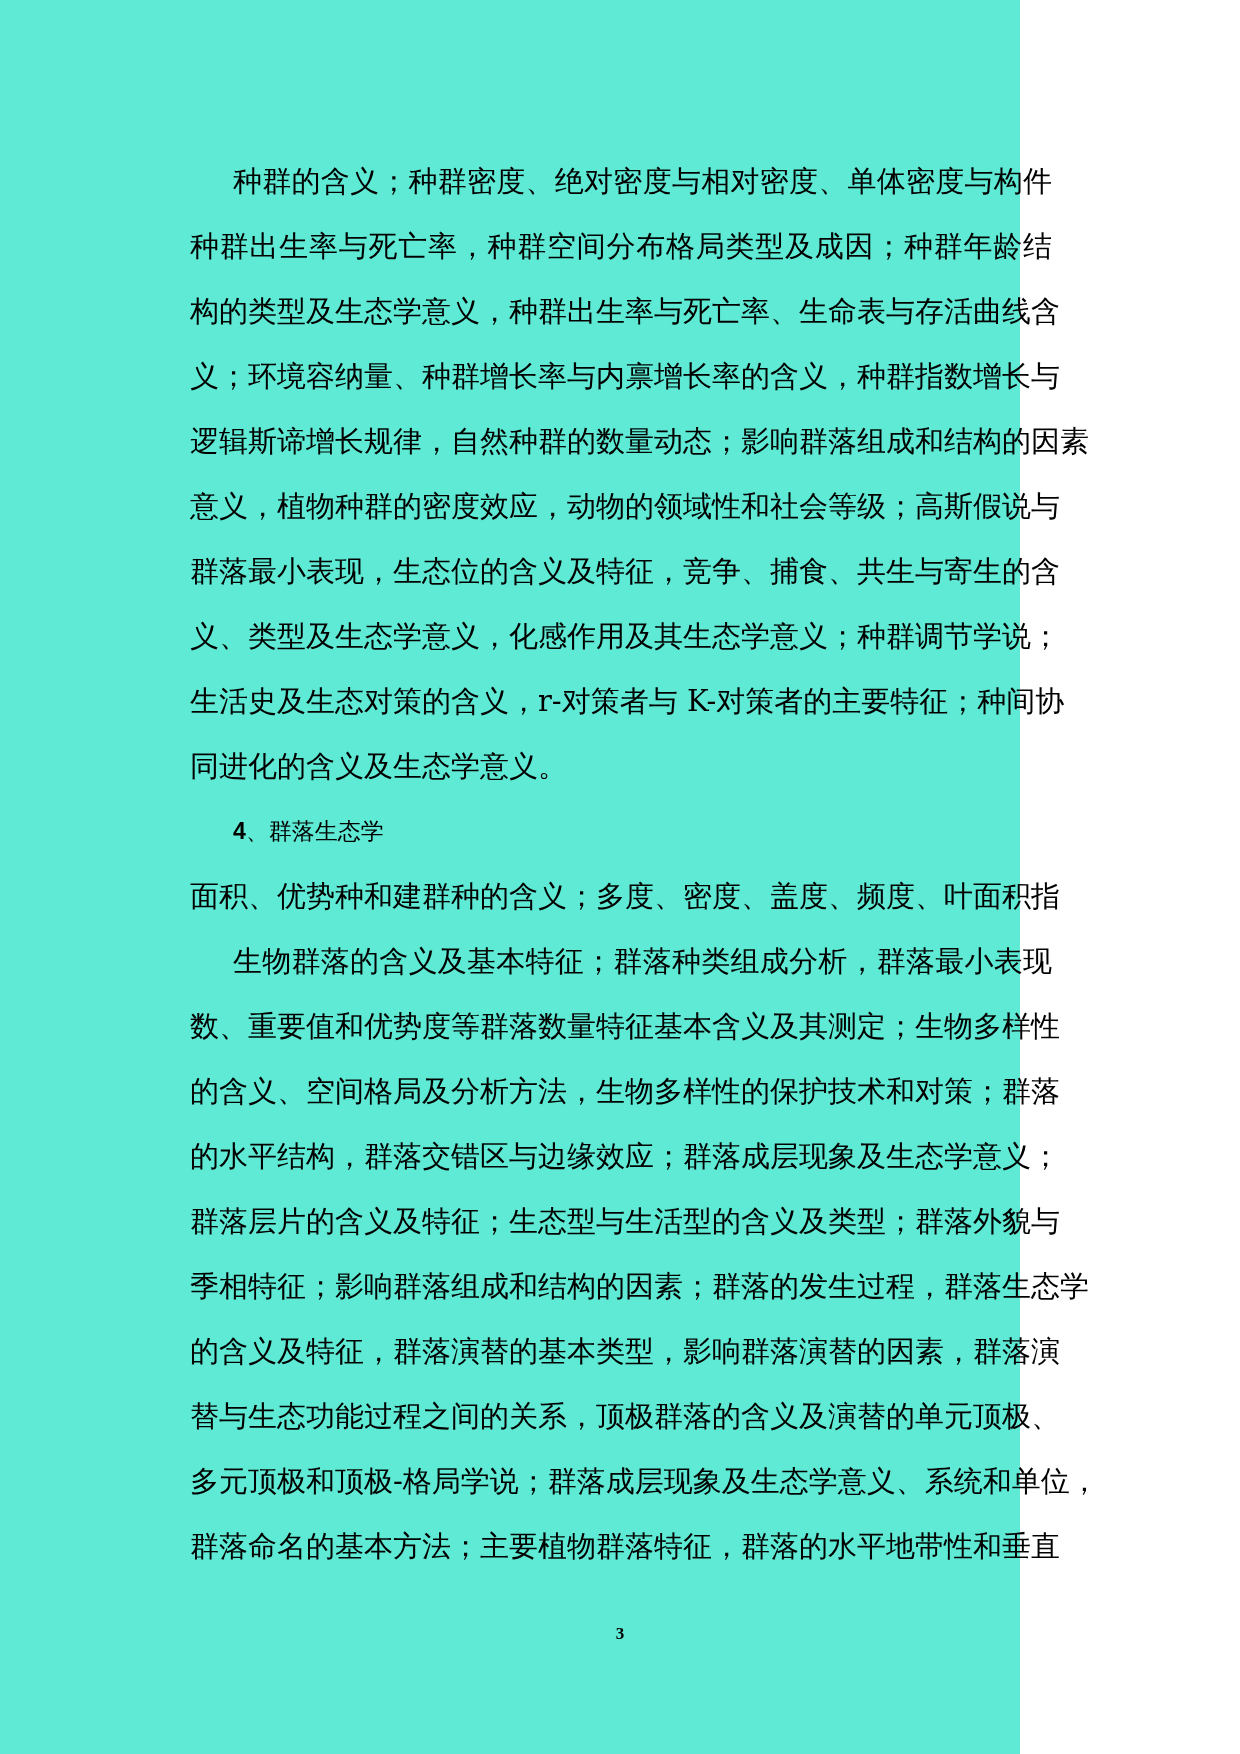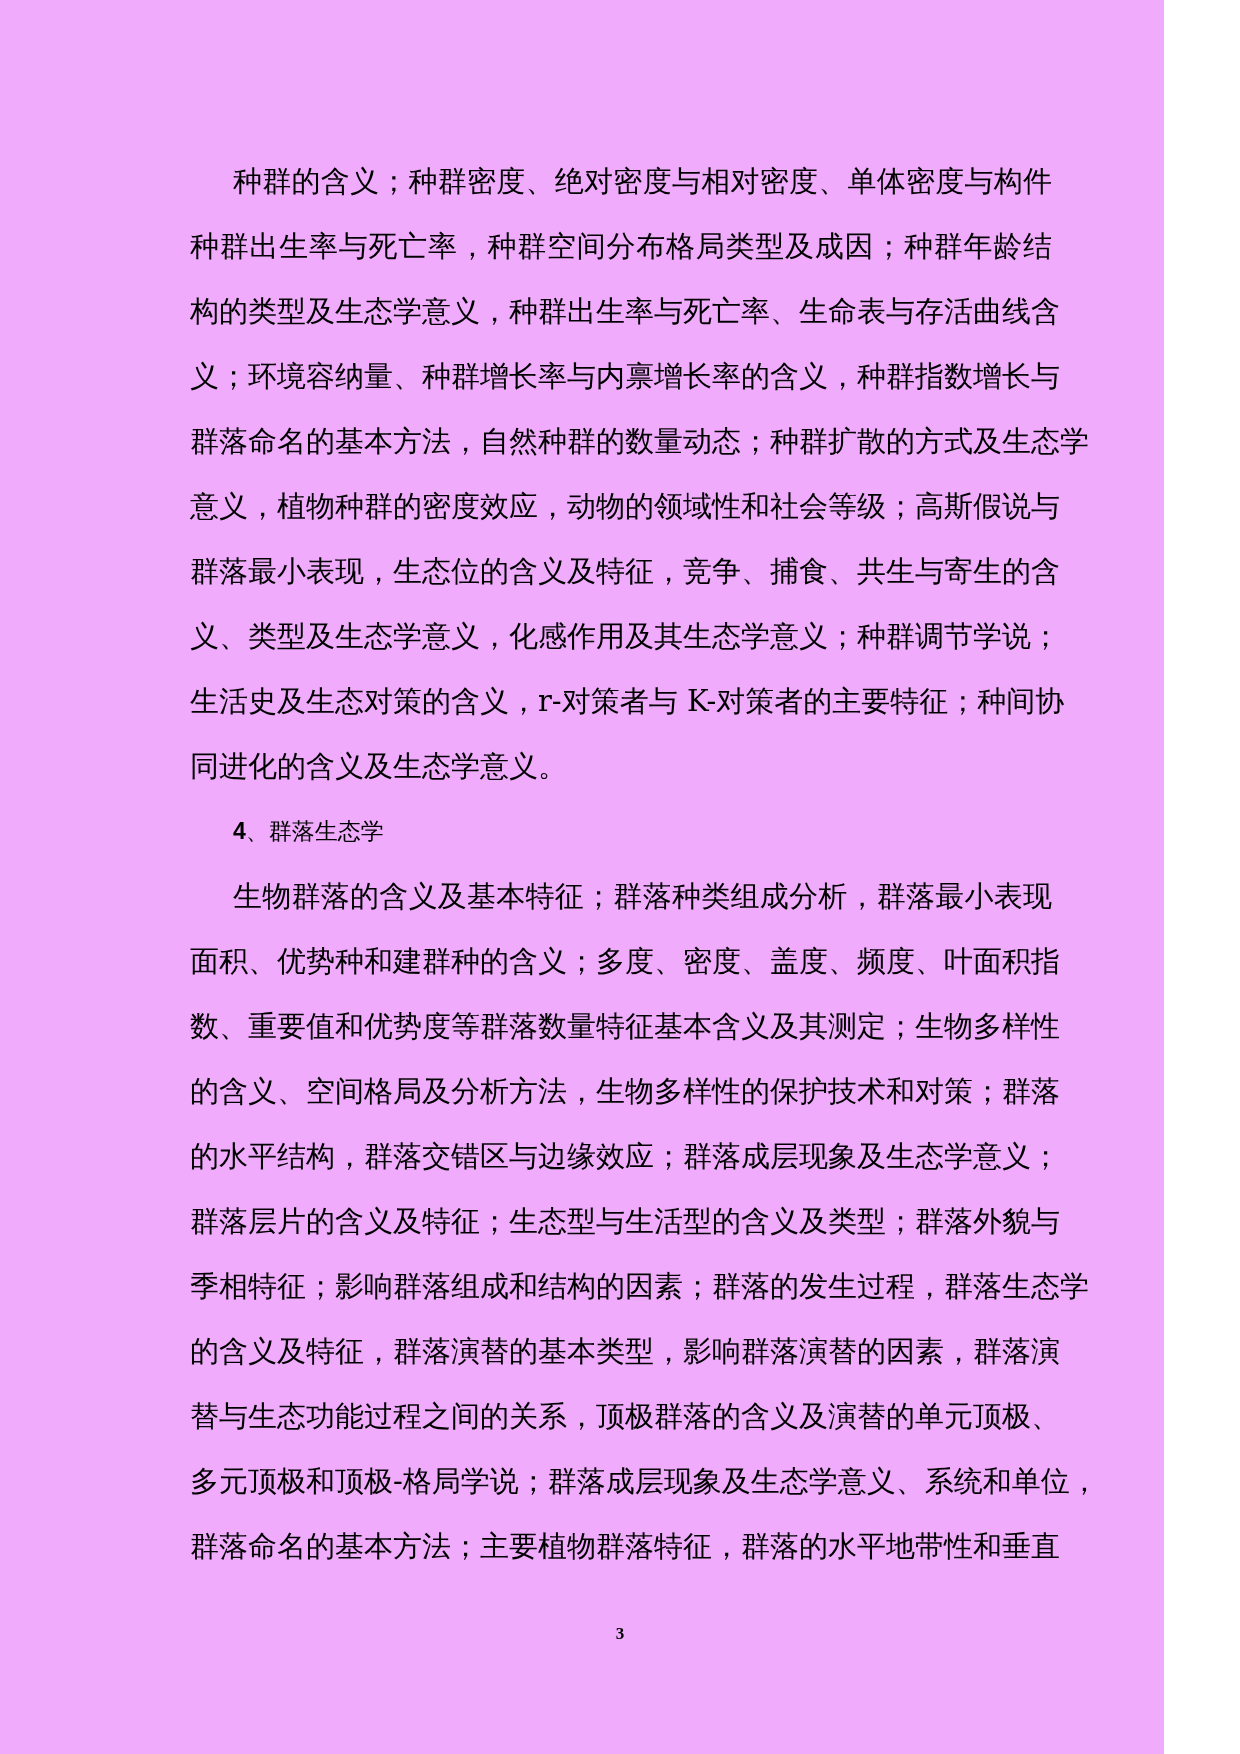--- a/index.html
+++ b/index.html
@@ -12,23 +12,23 @@
     height: 1754px;
     position: relative;
     overflow: hidden;
     font-family: "DejaVu Serif", "Liberation Serif", serif;
     color: #000000;
   }
   .page {
     position: absolute;
     left: 0;
     top: 0;
-    width: 1164px;
+    width: 1020px;
     height: 1754px;
-    background: #f0abfc;
+    background: #5eead4;
   }
   .body-text {
     position: absolute;
     left: 190px;
     top: 158px;
     width: 862px;
   }
   .line {
     height: 65px;
     line-height: 46px;
@@ -72,35 +72,35 @@
 <body>
 
 <div class="page">
   <div class="body-text">
 
     <div>
       <div class="line indent">种群的含义；种群密度、绝对密度与相对密度、单体密度与构件</div>
       <div class="line">种群出生率与死亡率，种群空间分布格局类型及成因；种群年龄结</div>
       <div class="line">构的类型及生态学意义，种群出生率与死亡率、生命表与存活曲线含</div>
       <div class="line">义；环境容纳量、种群增长率与内禀增长率的含义，种群指数增长与</div>
-      <div class="line">群落命名的基本方法，自然种群的数量动态；种群扩散的方式及生态学</div>
+      <div class="line">逻辑斯谛增长规律，自然种群的数量动态；影响群落组成和结构的因素</div>
       <div class="line">意义，植物种群的密度效应，动物的领域性和社会等级；高斯假说与</div>
       <div class="line">群落最小表现，生态位的含义及特征，竞争、捕食、共生与寄生的含</div>
       <div class="line">义、类型及生态学意义，化感作用及其生态学意义；种群调节学说；</div>
       <div class="line">生活史及生态对策的含义，r-对策者与 K-对策者的主要特征；种间协</div>
       <div class="line last">同进化的含义及生态学意义。</div>
     </div>
 
     <div class="heading">
       <span class="num">4</span><span>、</span><span>群落生态学</span>
     </div>
 
     <div>
+      <div class="line">面积、优势种和建群种的含义；多度、密度、盖度、频度、叶面积指</div>
       <div class="line indent">生物群落的含义及基本特征；群落种类组成分析，群落最小表现</div>
-      <div class="line">面积、优势种和建群种的含义；多度、密度、盖度、频度、叶面积指</div>
       <div class="line">数、重要值和优势度等群落数量特征基本含义及其测定；生物多样性</div>
       <div class="line">的含义、空间格局及分析方法，生物多样性的保护技术和对策；群落</div>
       <div class="line">的水平结构，群落交错区与边缘效应；群落成层现象及生态学意义；</div>
       <div class="line">群落层片的含义及特征；生态型与生活型的含义及类型；群落外貌与</div>
       <div class="line">季相特征；影响群落组成和结构的因素；群落的发生过程，群落生态学</div>
       <div class="line">的含义及特征，群落演替的基本类型，影响群落演替的因素，群落演</div>
       <div class="line">替与生态功能过程之间的关系，顶极群落的含义及演替的单元顶极、</div>
       <div class="line">多元顶极和顶极-格局学说；群落成层现象及生态学意义、系统和单位，</div>
       <div class="line">群落命名的基本方法；主要植物群落特征，群落的水平地带性和垂直</div>
     </div>

